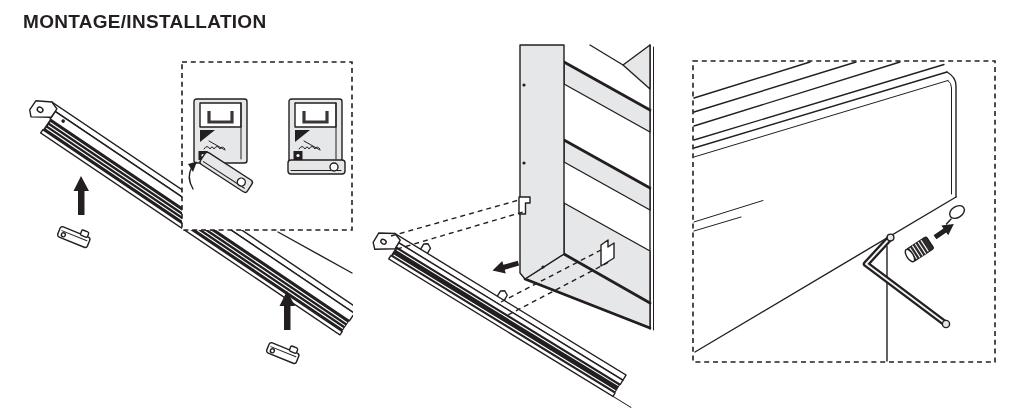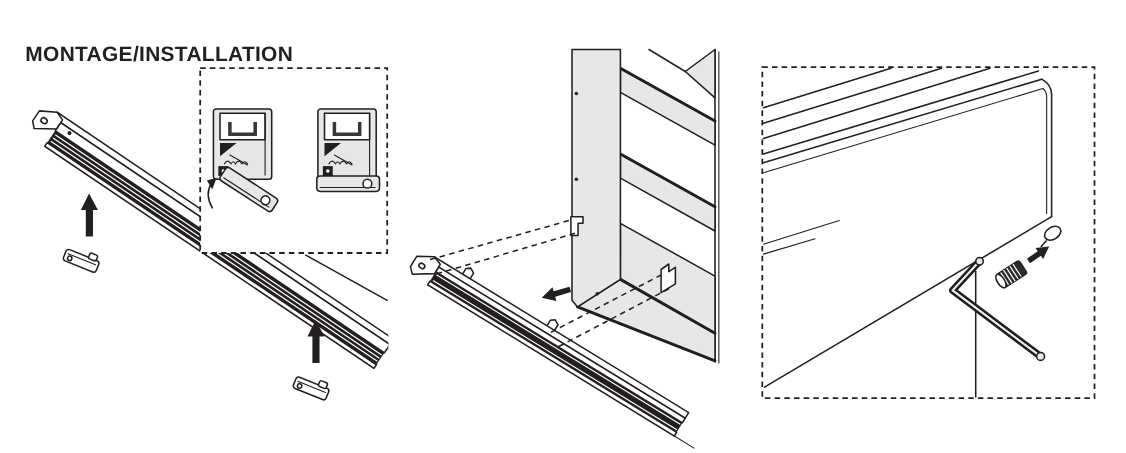--- a/index.html
+++ b/index.html
@@ -4,21 +4,21 @@
 <style>
   :root{
     --line:#231f20;
     --panel_fill:#e6e7e8;
     --background:#ffffff;
   }
   html,body{margin:0;padding:0;background:var(--background);}
   .page{position:relative;width:1024px;height:412px;background:var(--background);
         font-family:"Liberation Sans", sans-serif;overflow:hidden;}
   .title{position:absolute;left:23px;top:11px;font-size:19px;font-weight:700;
-         letter-spacing:.3px;color:var(--line);margin-top:28px;}
+         letter-spacing:.3px;color:var(--line);}
   svg{position:absolute;left:0;top:0;}
   .s{stroke:var(--line);fill:none;stroke-width:1.4;stroke-linecap:round;stroke-linejoin:round;}
   .thin{stroke-width:1;}
   .thick{stroke-width:2.7;}
   .f-light{fill:var(--panel_fill);stroke:var(--line);stroke-width:1.4;stroke-linejoin:round;}
   .f-white{fill:#ffffff;stroke:var(--line);stroke-width:1.4;stroke-linejoin:round;}
   .f-dark{fill:var(--line);stroke:none;}
   .dash{stroke:var(--line);fill:none;stroke-width:1.4;stroke-dasharray:5 4;}
   .dashbox{fill:#ffffff;stroke:var(--line);stroke-width:1.6;stroke-dasharray:5 3.8;}
   .wstripe{stroke:#ffffff;stroke-width:1.1;fill:none;}

